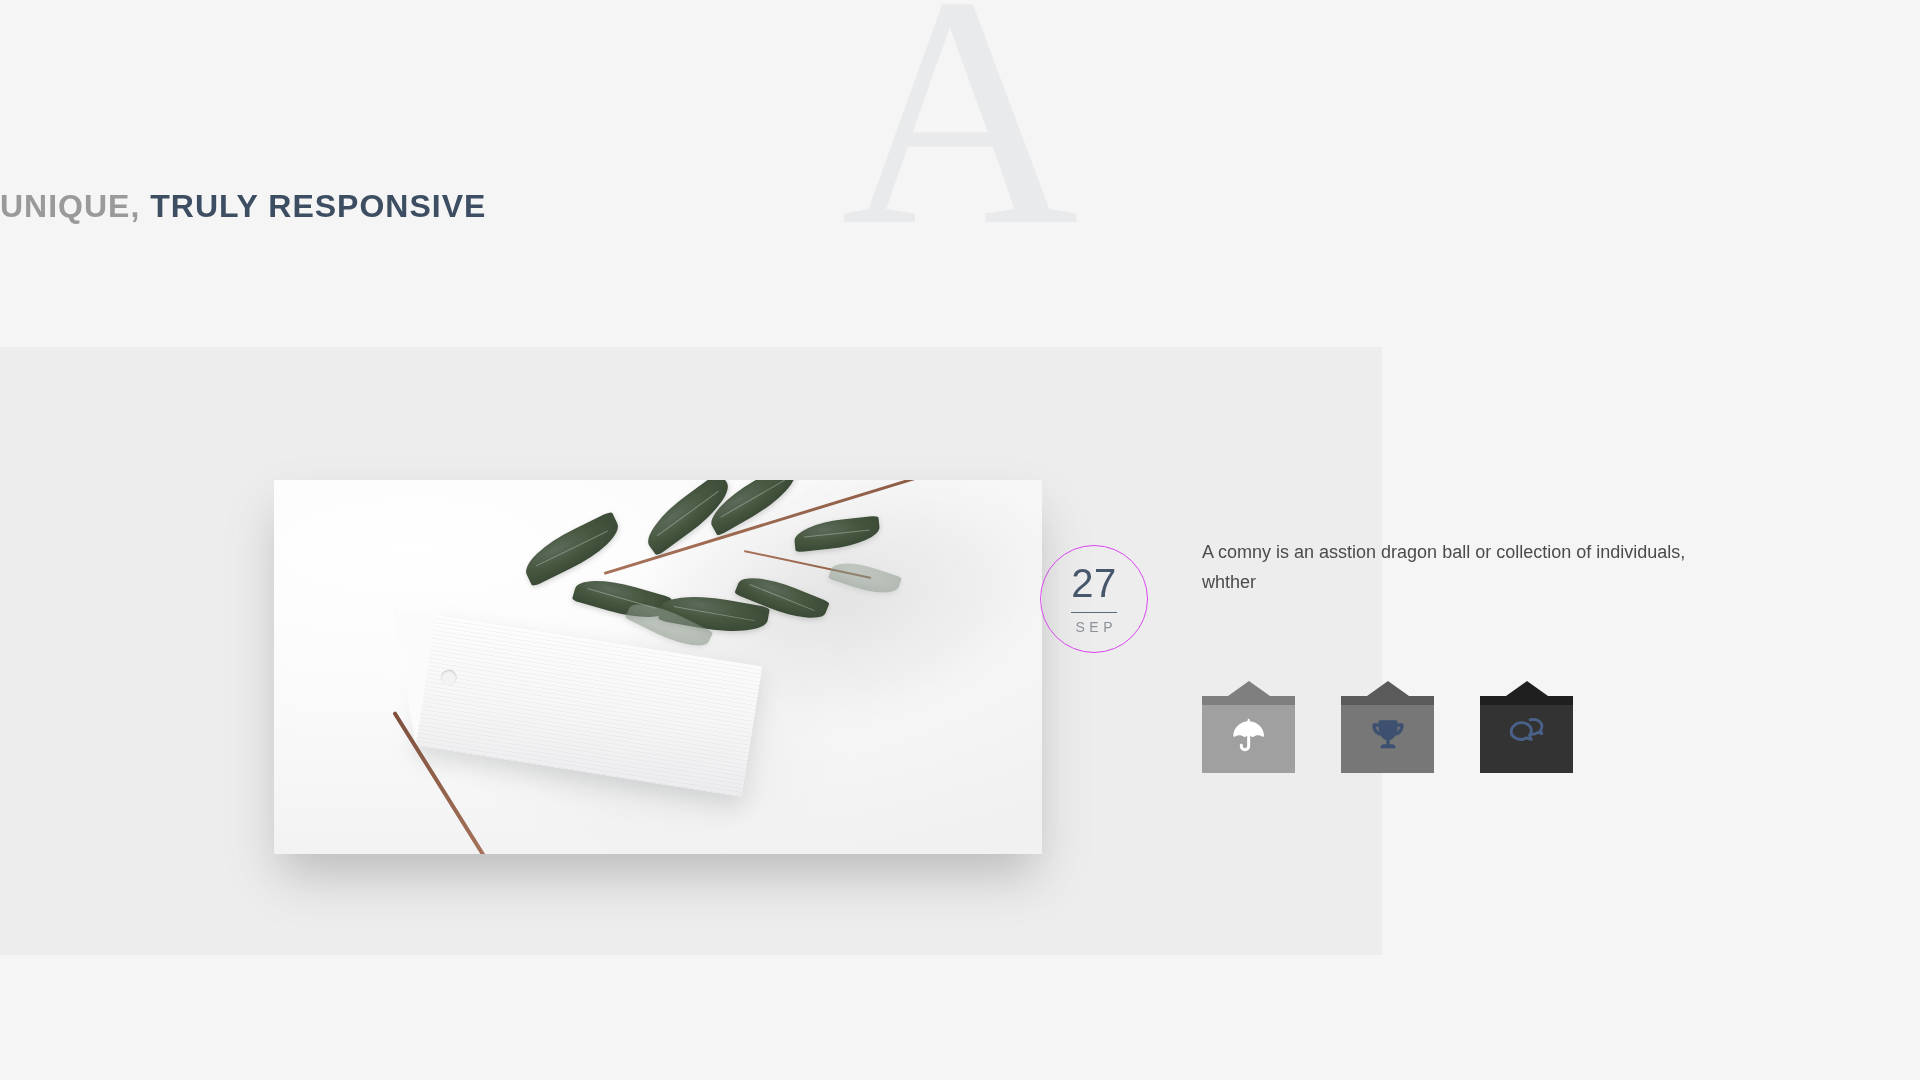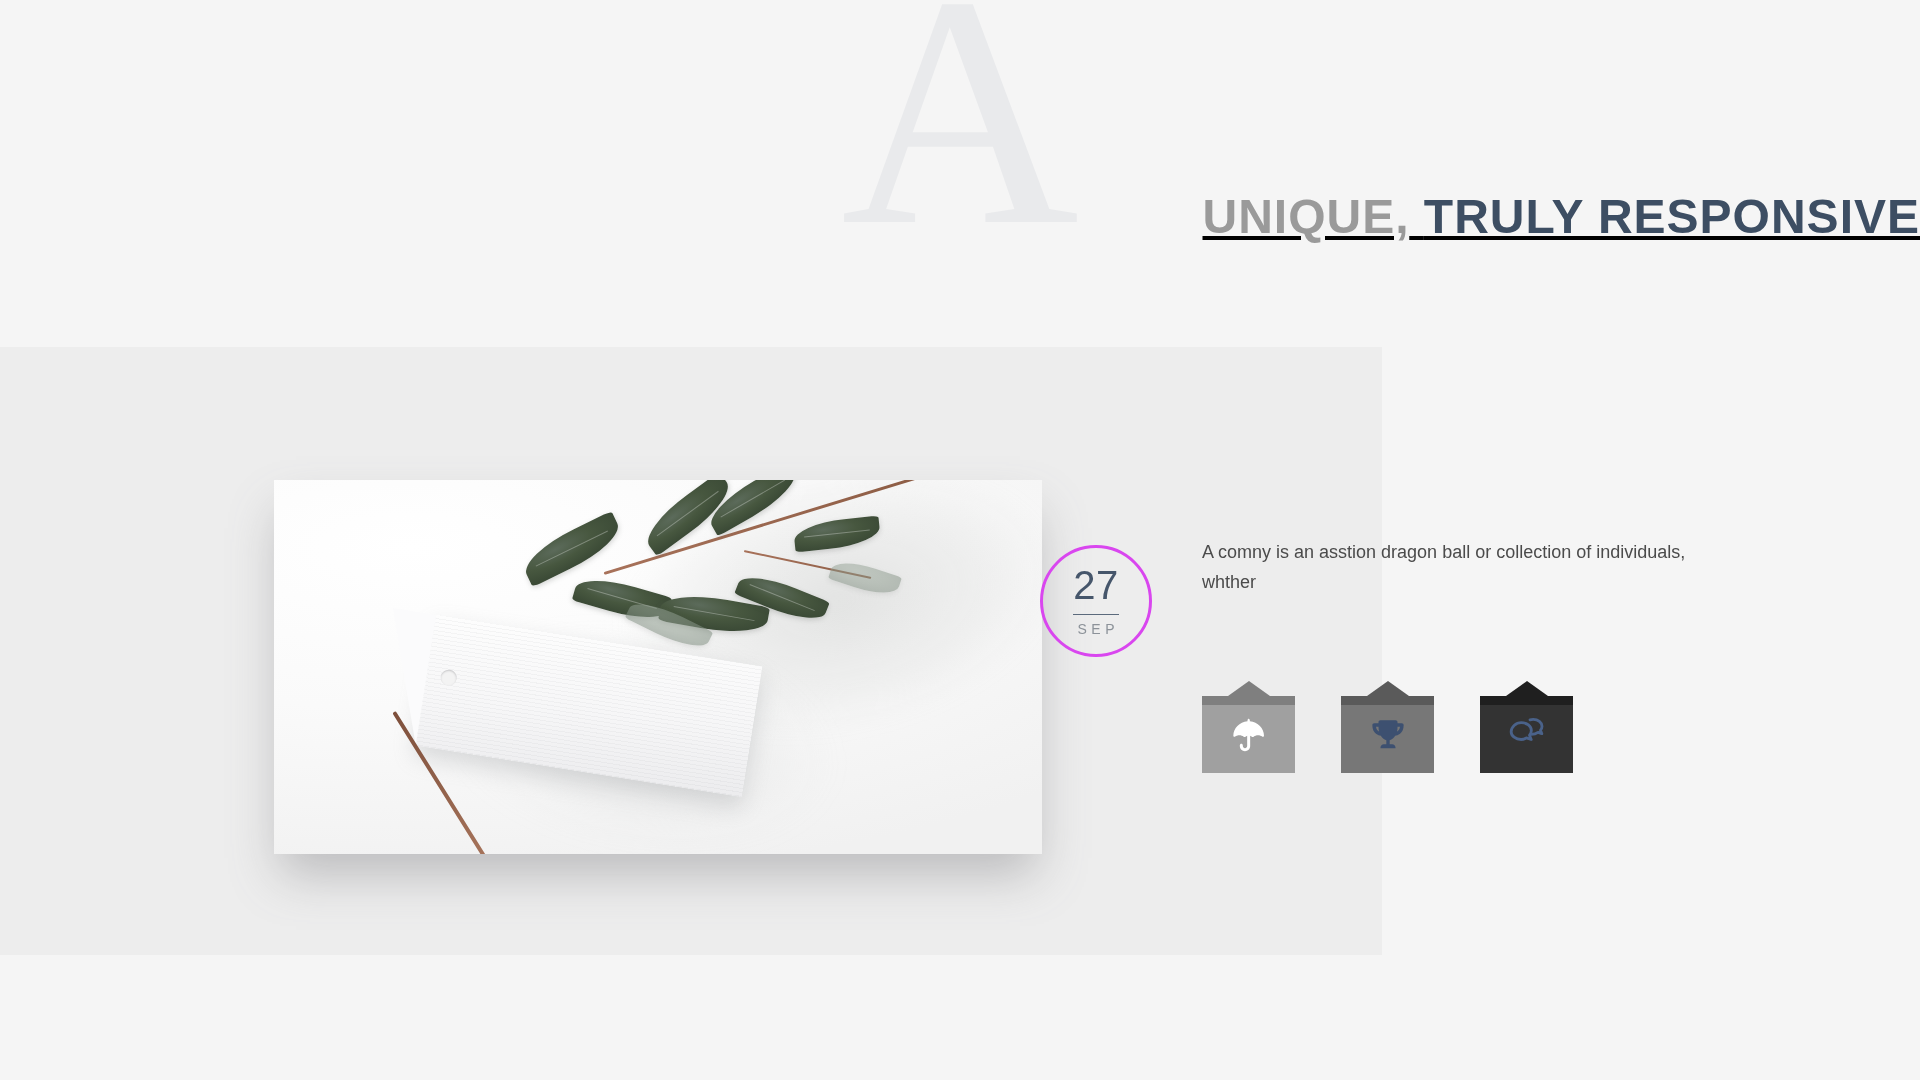--- a/index.html
+++ b/index.html
@@ -37,27 +37,26 @@
     color: #e9eaec;
     font-weight: 400;
     user-select: none;
     letter-spacing: 0;
   }
   #hero-heading {
     position: absolute;
     left: 0;
     right: 0;
     top: 160px;
-    text-align: right;
-    font-size: 48px;
+    text-align: left;
+    font-size: 32px;
     line-height: 50px;
     font-weight: 700;
     letter-spacing: 1.0px;
     white-space: nowrap;
-    text-decoration: underline;
   }
   #hero-heading .light {
     color: #9a9a9a;
     font-weight: 600;
   }
   #hero-heading .dark {
     color: #3d4e63;
     font-weight: 700;
   }
 
@@ -193,21 +192,21 @@
     border-radius: 2px;
   }
 
   
   #post-date-circle {
     position: absolute;
     left: 1040px;
     top: 545px;
     width: 106px;
     height: 106px;
-    border: 3px solid #d946ef;
+    border: 1px solid #d946ef;
     border-radius: 50%;
     background: transparent;
     display: flex;
     flex-direction: column;
     align-items: center;
     justify-content: center;
   }
   #post-date-day {
     font-size: 40px;
     line-height: 40px;

